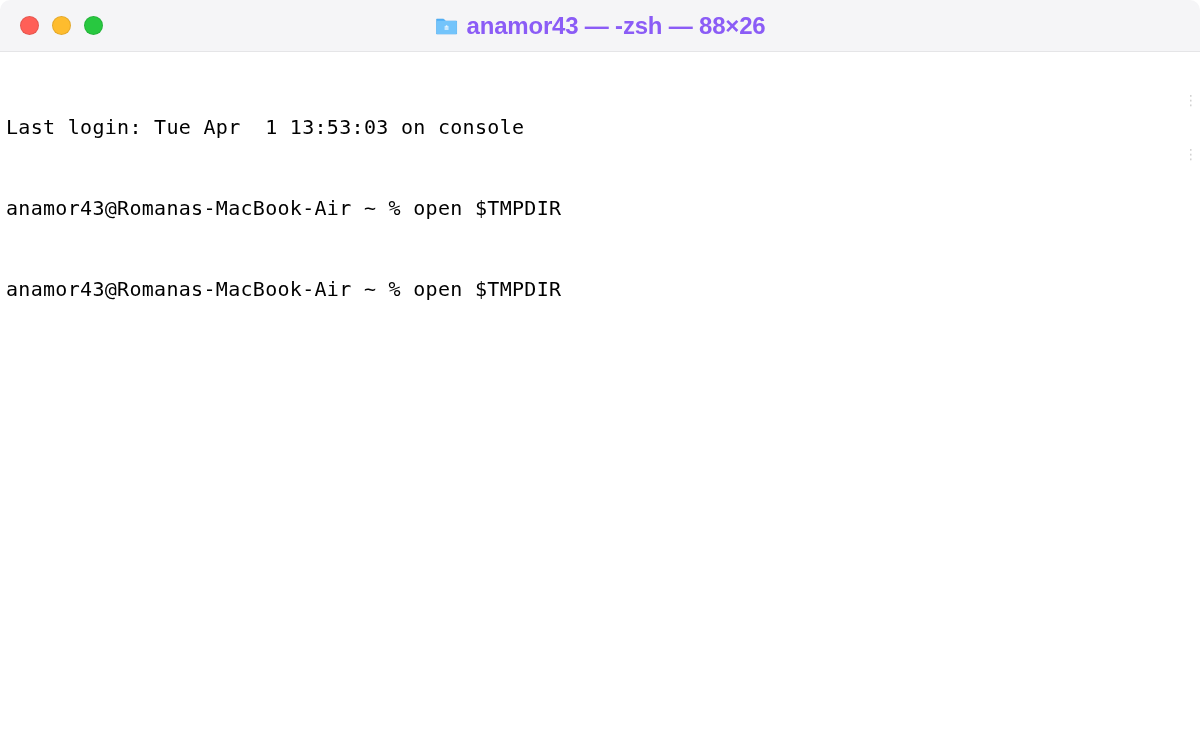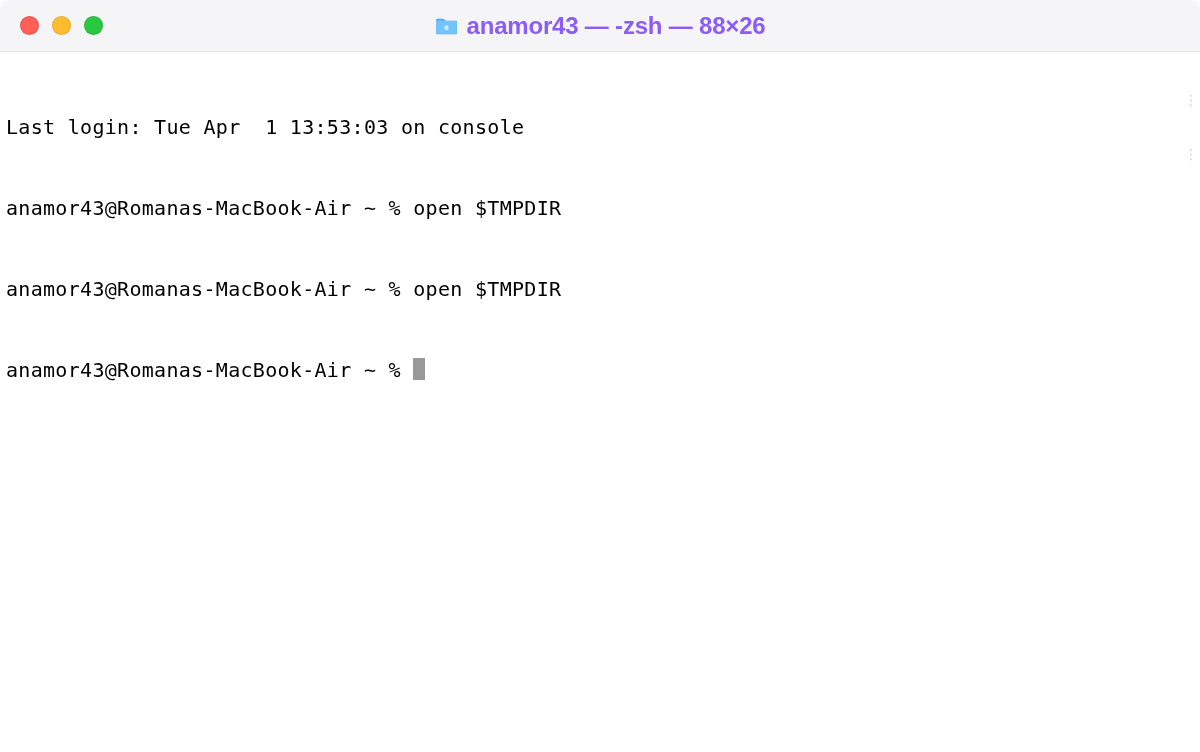--- a/index.html
+++ b/index.html
@@ -135,16 +135,15 @@
       </svg>
     </span>
     <span class="window-title">anamor43 — -zsh — 88×26</span>
   </div>
 </div>
 
 <div class="terminal-content">
   <div class="terminal-line">Last login: Tue Apr  1 13:53:03 on console</div>
   <div class="terminal-line">anamor43@Romanas-MacBook-Air ~ % open $TMPDIR</div>
   <div class="terminal-line">anamor43@Romanas-MacBook-Air ~ % open $TMPDIR</div>
-  <div class="terminal-line"><span>anamor43@Romanas-MacBook-Air ~ % </span><span class="cursor"></span></div>
   <div class="right-marks right-mark-1">⋮</div>
   <div class="right-marks right-mark-2">⋮</div>
 </div>
 
 </body></html>

